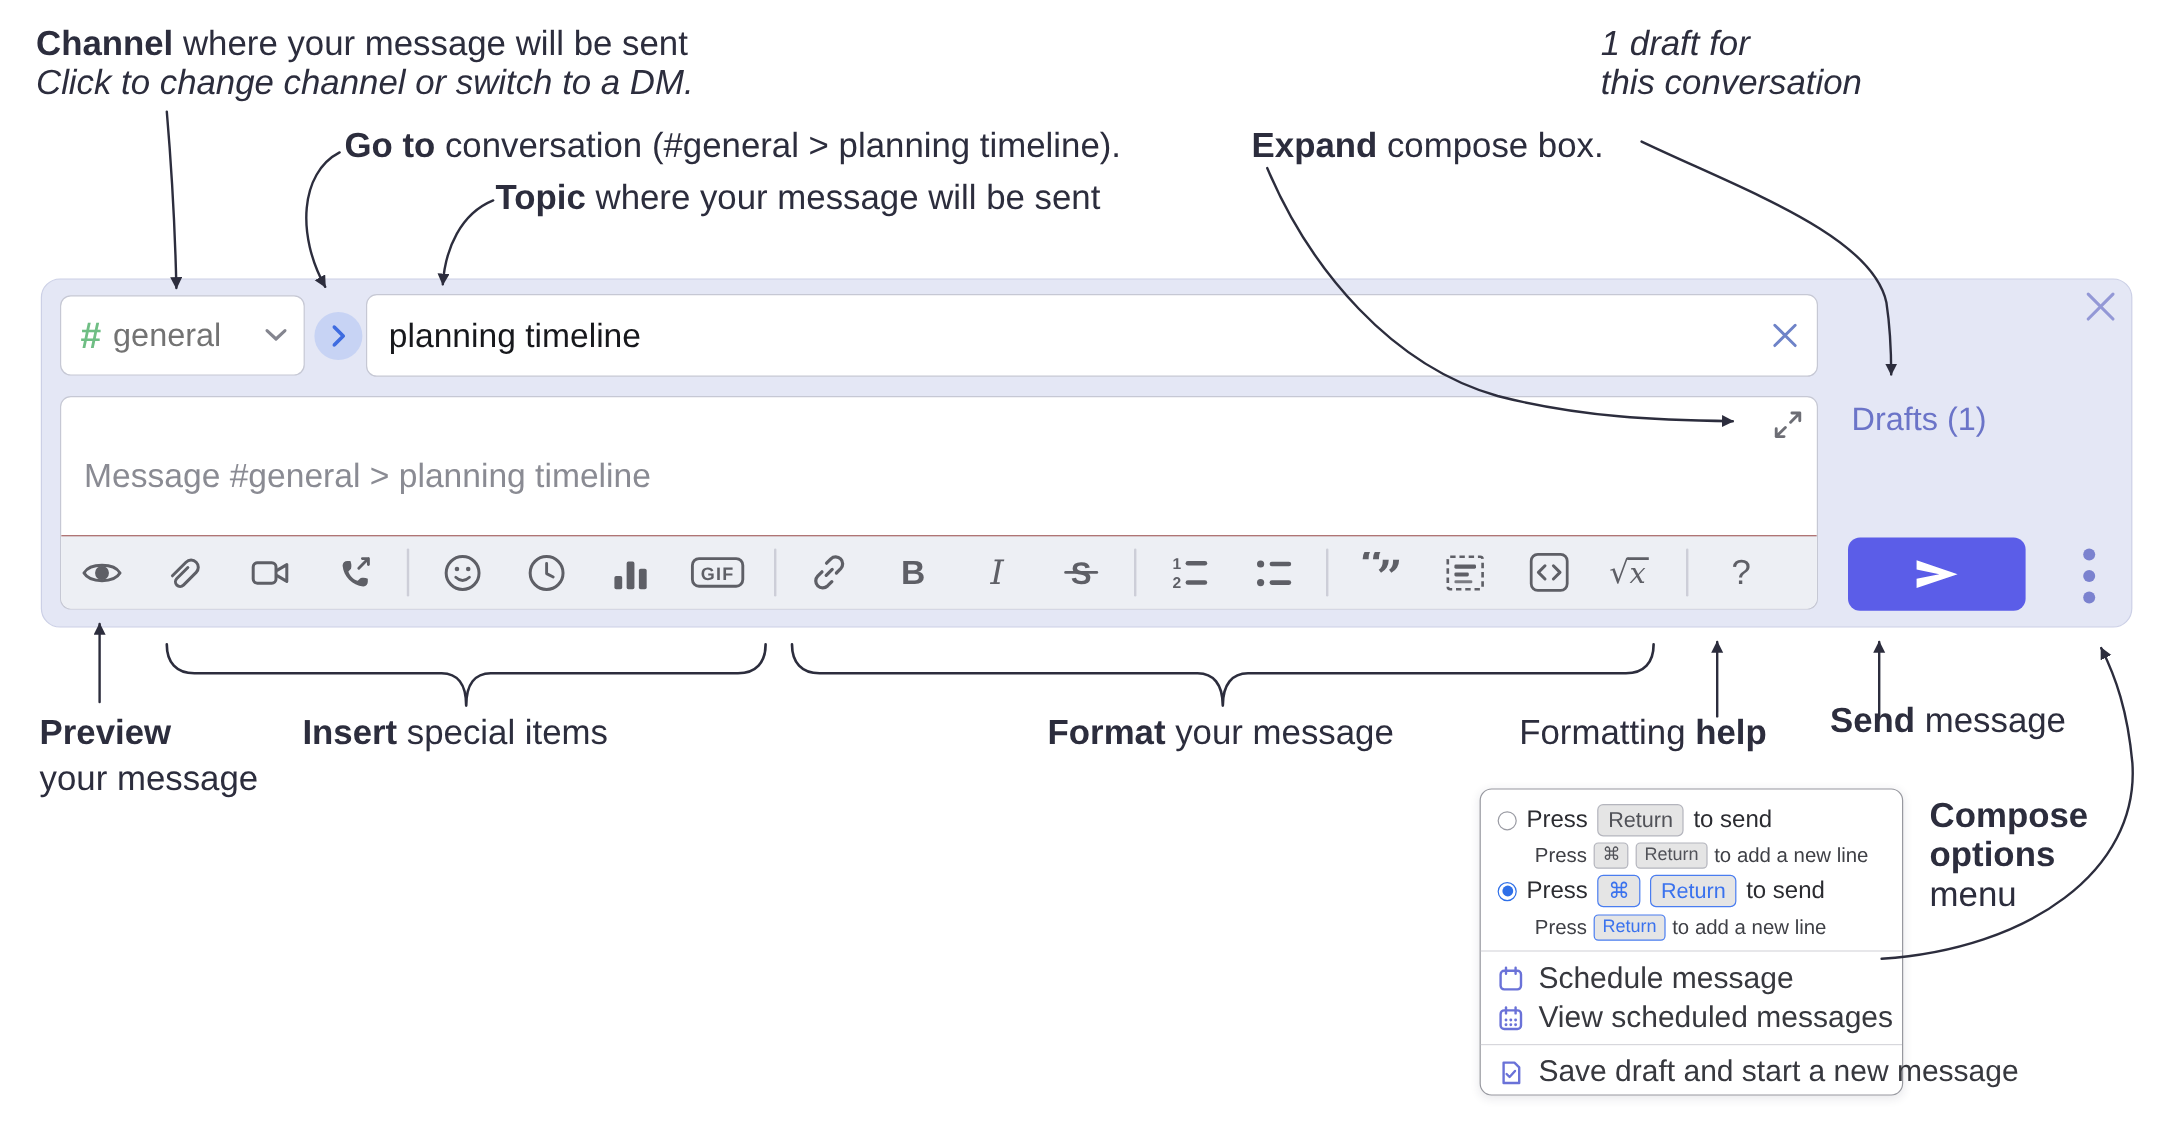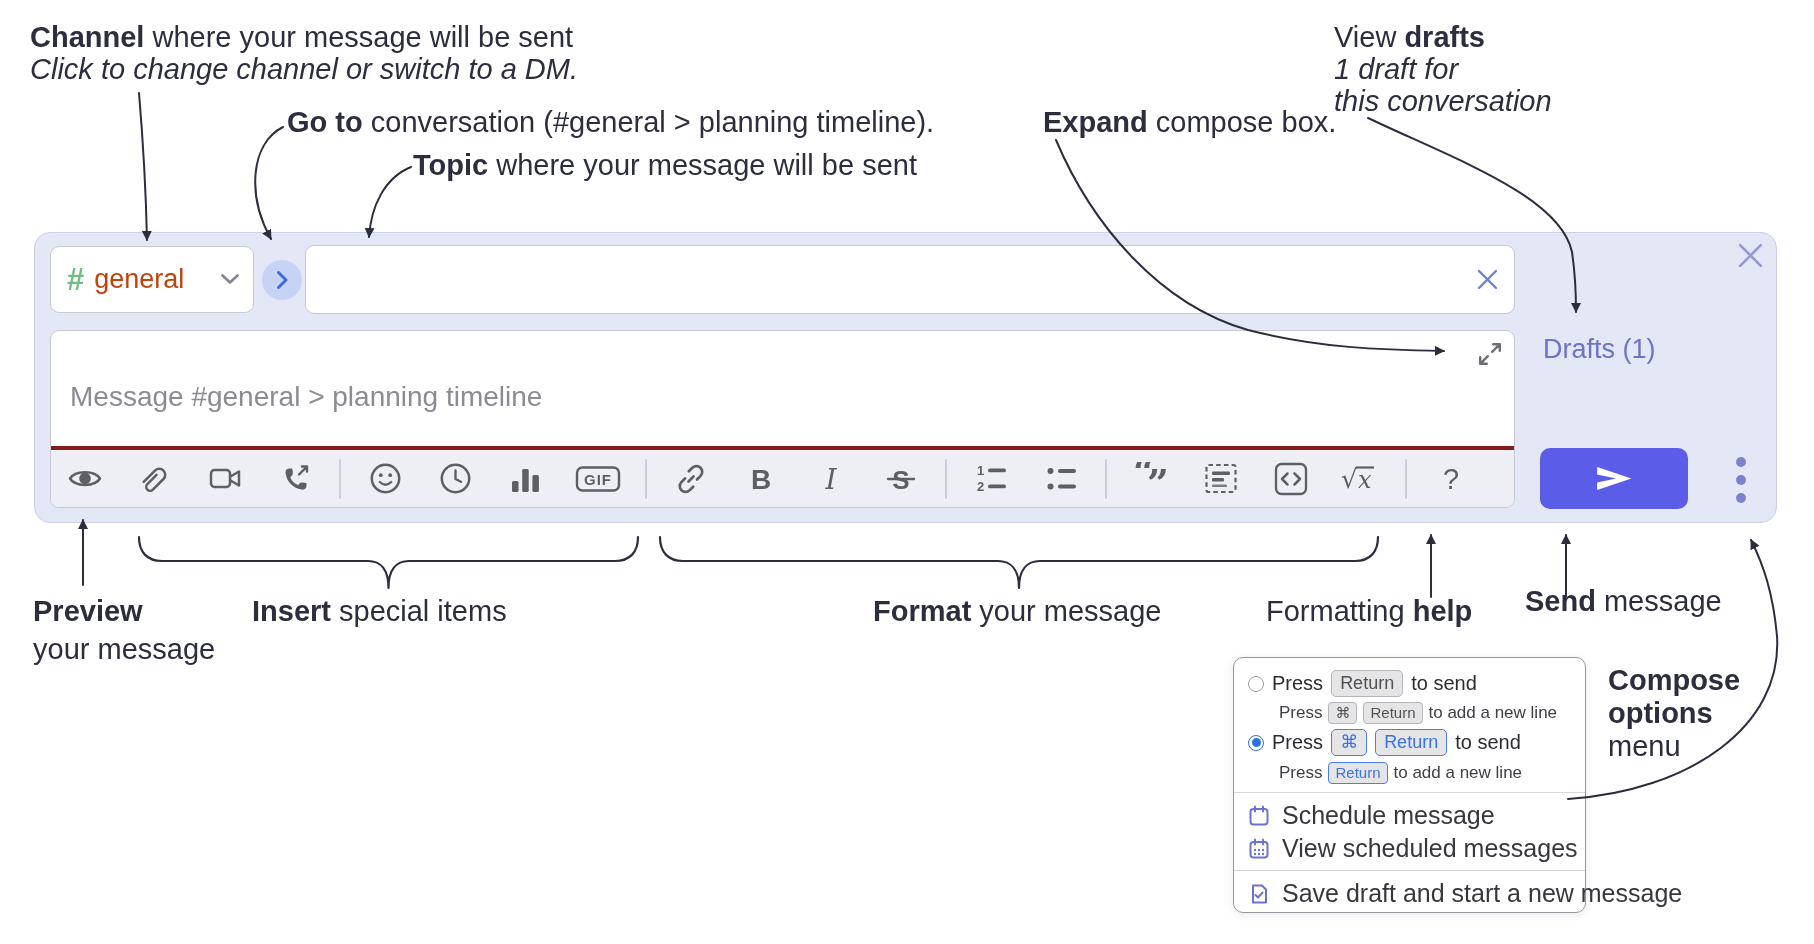--- a/index.html
+++ b/index.html
@@ -10,36 +10,36 @@
   .note{font-size:29px;line-height:32px;color:#2c2d3d;white-space:nowrap;}
   .note b{font-weight:700;}
   .note .it{font-style:italic;}
   
   .compose{left:34px;top:232px;width:1743px;height:291px;background:#e4e7f5;
            border:1px solid #ccd0e6;border-radius:16px;box-sizing:border-box;}
   .whitebox{background:#ffffff;border:1px solid #c6c8d4;border-radius:9px;box-sizing:border-box;}
   .channel-picker{left:50px;top:246px;width:204px;height:67px;display:flex;align-items:center;
                   padding:0 14px 0 16px;cursor:pointer;}
   .hash{color:#6fbe84;font-size:31px;font-weight:700;margin-right:10px;line-height:1;}
-  .channel-name{font-size:27px;color:#c2410c;flex:1;}
+  .channel-name{font-size:27px;color:#737373;flex:1;}
   .goto-btn{left:262px;top:260px;width:40px;height:40px;border-radius:50%;background:#c7d3f4;
             display:flex;align-items:center;justify-content:center;cursor:pointer;}
   .topic-input-wrap{left:305px;top:245px;width:1210px;height:69px;display:flex;align-items:center;}
   .topic-input-wrap input{border:none;outline:none;background:transparent;font-family:inherit;
             font-size:28px;color:#17181c;padding:0 52px 0 18px;width:100%;}
   .topic-clear{position:absolute;right:14px;top:50%;transform:translateY(-50%);width:26px;height:26px;
             display:flex;align-items:center;justify-content:center;cursor:pointer;}
   .message-box{left:50px;top:330px;width:1465px;height:178px;}
   .message-box textarea{position:absolute;left:0;top:0;width:100%;height:115px;border:none;outline:none;
             resize:none;background:transparent;font-family:inherit;font-size:28px;color:#3b3c42;
             padding:14px 60px 0 19px;box-sizing:border-box;margin-top:36px;}
   .message-box textarea::placeholder{color:#8a8b93;opacity:1;}
   .expand-btn{position:absolute;right:12px;top:11px;width:24px;height:24px;cursor:pointer;}
   .msg-toolbar{position:absolute;left:0;right:0;bottom:0;height:61px;background:#edeff4;
-            border-top:4px solid #7f1d1d;border-radius:0 0 8px 8px;display:flex;align-items:center;
+            border-top:1px solid #7f1d1d;border-radius:0 0 8px 8px;display:flex;align-items:center;
             padding-left:12px;box-sizing:border-box;}
   .tbtn{width:44px;height:44px;display:flex;align-items:center;justify-content:center;
             margin-right:26px;cursor:pointer;flex:none;}
   .tdiv{width:2px;height:40px;background:#cdced8;border-radius:1px;margin:0 22px 0 -4px;flex:none;}
   .close-x{left:1736px;top:241px;width:28px;height:28px;cursor:pointer;display:flex;
            align-items:center;justify-content:center;}
   .drafts-link{left:1543px;top:334px;font-size:27px;color:#6b74c8;cursor:pointer;}
   .send-btn{left:1540px;top:448px;width:148px;height:61px;border-radius:10px;background:#5b5de8;
             display:flex;align-items:center;justify-content:center;cursor:pointer;border:none;}
   .dots-btn{left:1727px;top:452px;width:28px;height:56px;display:flex;flex-direction:column;
@@ -77,21 +77,20 @@
     <div><b>Channel</b><span> where your message will be sent</span></div>
     <div class="it">Click to change channel or switch to a DM.</div>
   </div>
   <div class="abs note" style="left:413px;top:149px;">
     <b>Topic</b><span> where your message will be sent</span>
   </div>
   <div class="abs note" style="left:1043px;top:106px;">
     <b>Expand</b><span> compose box.</span>
   </div>
   <div class="abs note" style="left:1334px;top:21px;">
-    <div><span>View </span><b>drafts</b></div>
     <div class="it">1 draft for</div>
     <div class="it">this conversation</div>
   </div>
 
   <div class="abs compose"></div>
 
   <div class="abs whitebox channel-picker">
     <span class="hash">#</span>
     <span class="channel-name">general</span>
     <svg width="18" height="11" viewBox="0 0 18 11">
@@ -99,20 +98,21 @@
     </svg>
   </div>
 
   <div class="abs goto-btn">
     <svg width="11" height="18" viewBox="0 0 11 18">
       <path d="M1.5,1.5 L9,9 L1.5,16.5" stroke="#3f6ce0" stroke-width="3" fill="none" stroke-linecap="round" stroke-linejoin="round"></path>
     </svg>
   </div>
 
   <div class="abs whitebox topic-input-wrap" style="position:absolute;">
+    <input type="text" value="planning timeline" style="">
     <span class="topic-clear">
       <svg width="21" height="21" viewBox="0 0 21 21">
         <path d="M2,2 L19,19 M19,2 L2,19" stroke="#6e83c8" stroke-width="2.4" stroke-linecap="round"></path>
       </svg>
     </span>
   </div>
 
   <div class="abs whitebox message-box">
     <textarea placeholder="Message #general &gt; planning timeline" style=""></textarea>
     <span class="expand-btn">

